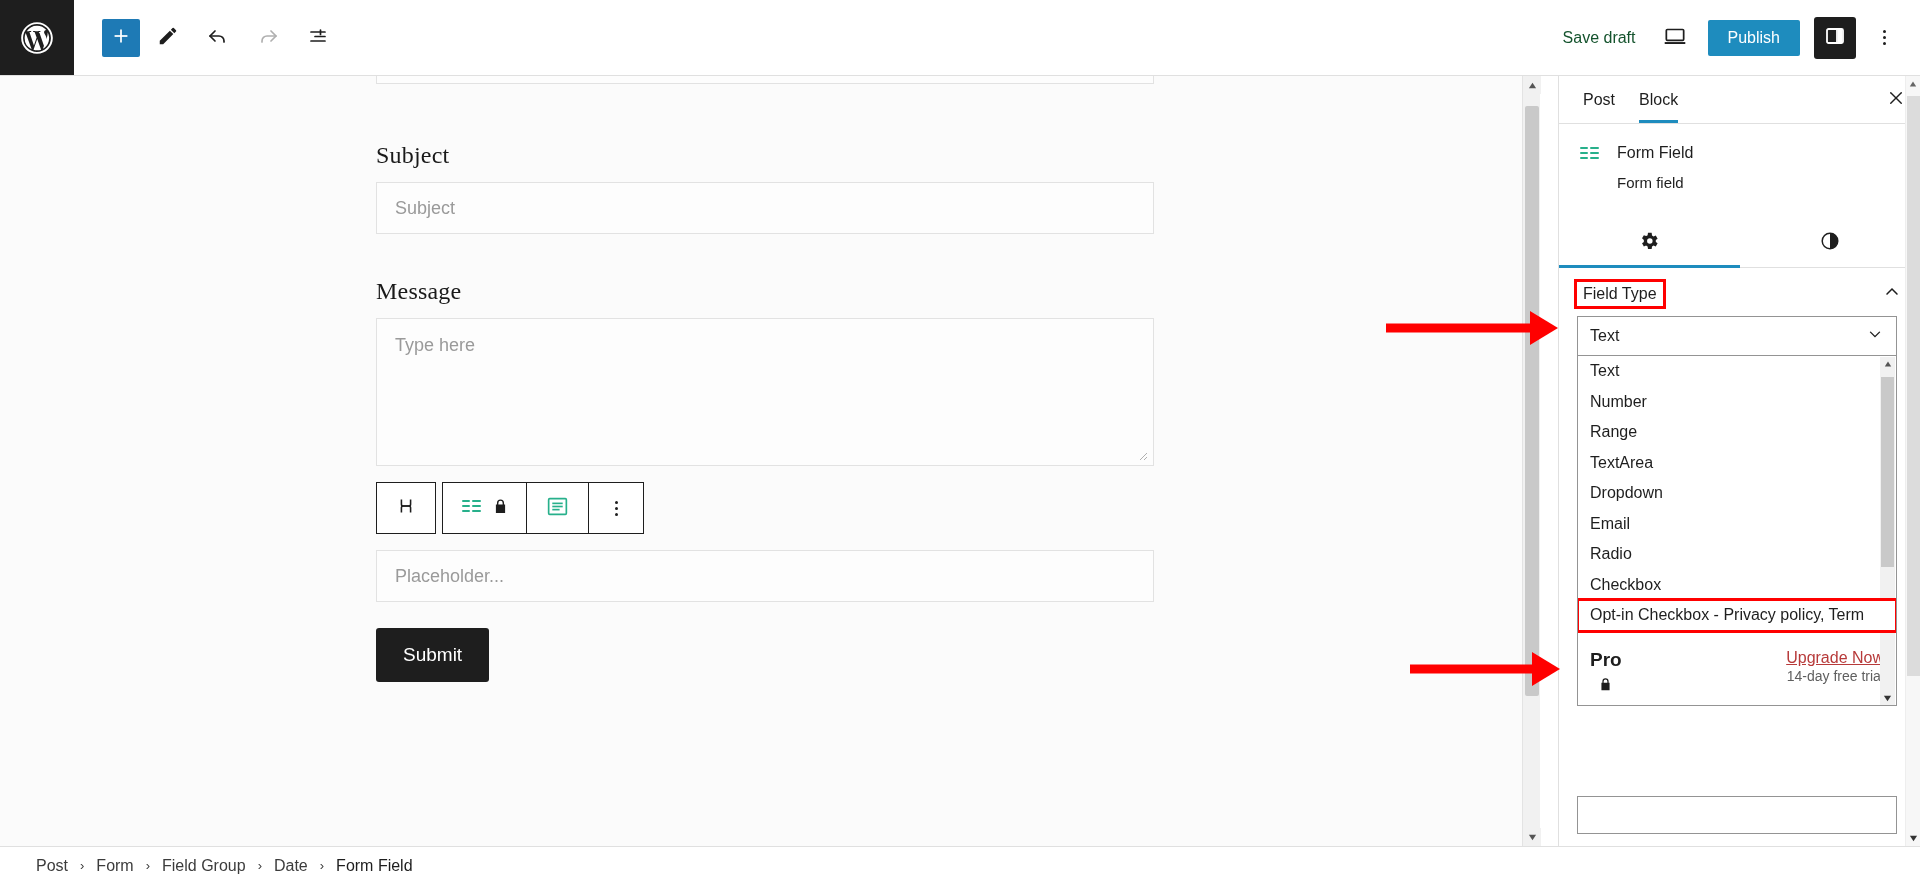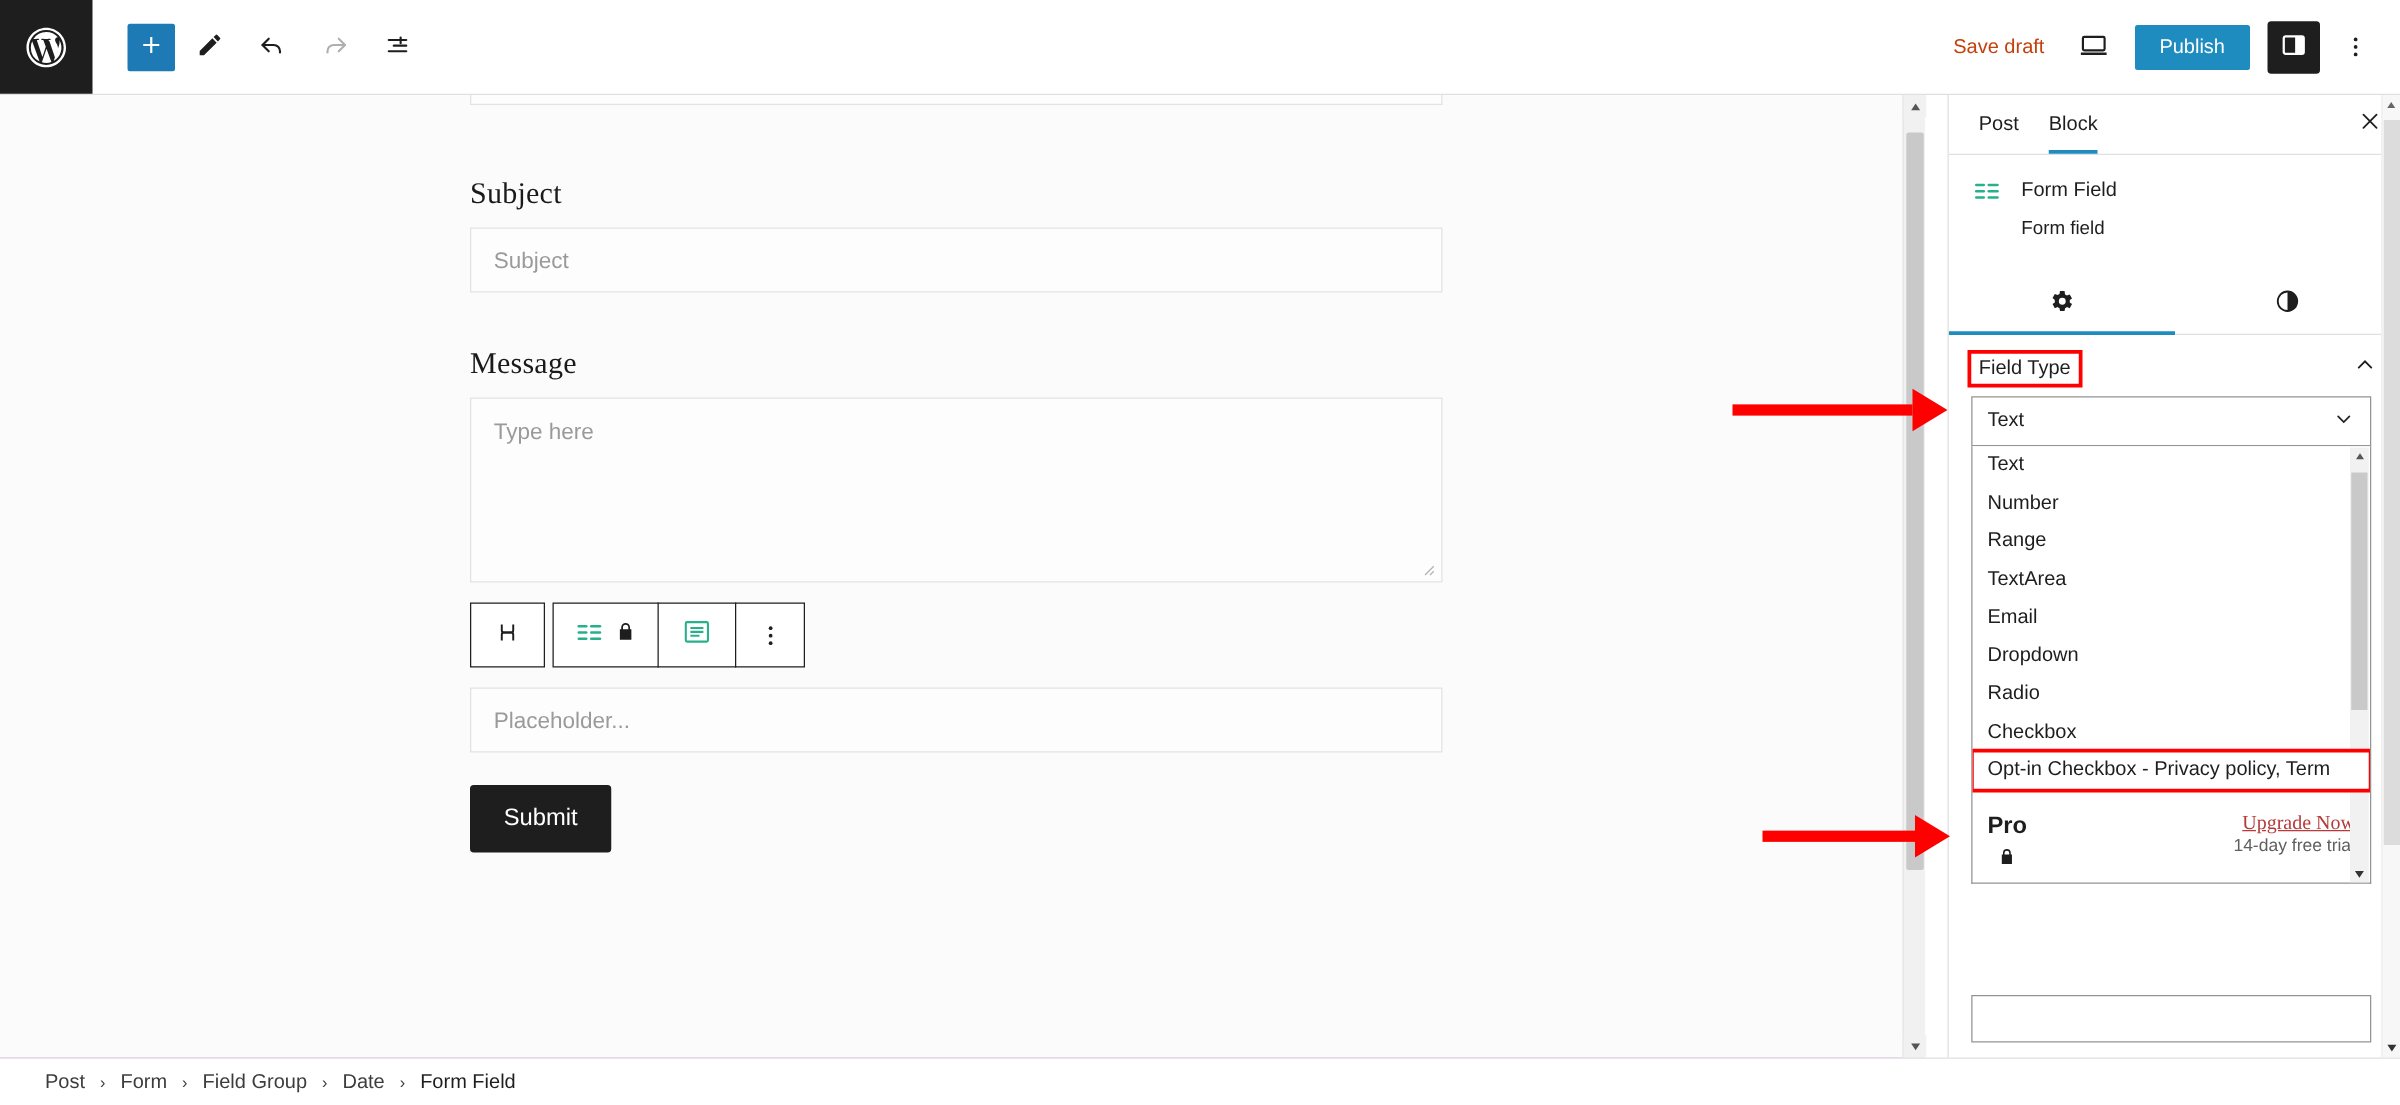--- a/index.html
+++ b/index.html
@@ -47,21 +47,21 @@
     width: 38px; height: 38px;
   }
   .tool-btn.disabled { opacity: .35; }
 
   .hdr-right {
     margin-left: auto;
     display: flex; align-items: center;
     gap: 4px; padding-right: 16px;
   }
   .save-draft {
-    font-size: 16px; color: #c2410c;
+    font-size: 16px; color: #14532d;
     padding: 8px 14px; cursor: pointer;
     background: none; border: none;
     font-family: "Liberation Sans", sans-serif;
   }
   .view-btn {
     width: 42px; height: 42px;
     display:flex; align-items:center; justify-content:center;
     cursor:pointer; border:none; background:none;
   }
   .publish-btn {
@@ -340,21 +340,21 @@
 
   .pro-row {
     display:flex; align-items: flex-start;
     padding: 18px 12px 2px 12px;
   }
   .pro-left { display:flex; align-items:center; gap:6px;flex-direction:column; }
   .pro-label { font-size: 19px; font-weight: bold; color:#1e1e1e; }
   .pro-right { margin-left: auto; text-align: right; }
   .upgrade-link {
     font-size: 16px; color: #b73a3a;
-    text-decoration: underline; cursor: pointer; display:block;font-family:Liberation Serif, serif;
+    text-decoration: underline; cursor: pointer; display:block;
   }
   .trial-txt { font-size: 14px; color: #5f5f5f; margin-top: 3px; }
 
   .opt-scroll {
     position:absolute; right:1px; top:1px;
     width: 15px; height: 348px;
     background:#f1f1f1;
   }
   .opt-scroll .arw {
     height:14px; display:flex; align-items:center; justify-content:center;
@@ -697,22 +697,22 @@
             <polyline points="6,9.5 12,15.5 18,9.5"></polyline>
           </svg>
         </span>
       </div>
 
       <div class="options-list">
         <div class="opt">Text</div>
         <div class="opt">Number</div>
         <div class="opt">Range</div>
         <div class="opt">TextArea</div>
+        <div class="opt">Dropdown</div>
         <div class="opt">Email</div>
-        <div class="opt">Dropdown</div>
         <div class="opt">Radio</div>
         <div class="opt">Checkbox</div>
         <div class="opt highlight">Opt-in Checkbox - Privacy policy, Term</div>
 
         <div class="pro-row">
           <span class="pro-left">
             <span class="pro-label">Pro</span>
             <span>
               <svg width="15" height="15" viewBox="0 0 24 24" fill="#1e1e1e">
                 <path d="M17 9V7a5 5 0 0 0-10 0v2H5.5v12h13V9H17zM9 7a3 3 0 0 1 6 0v2H9V7z"></path>

